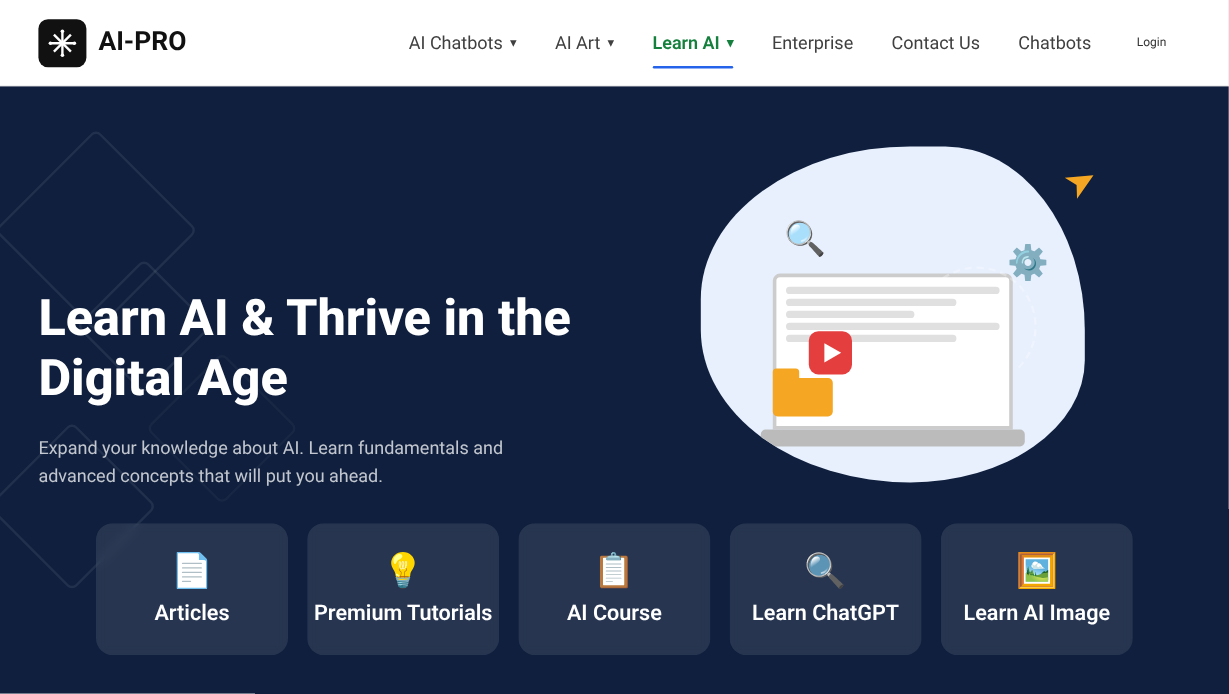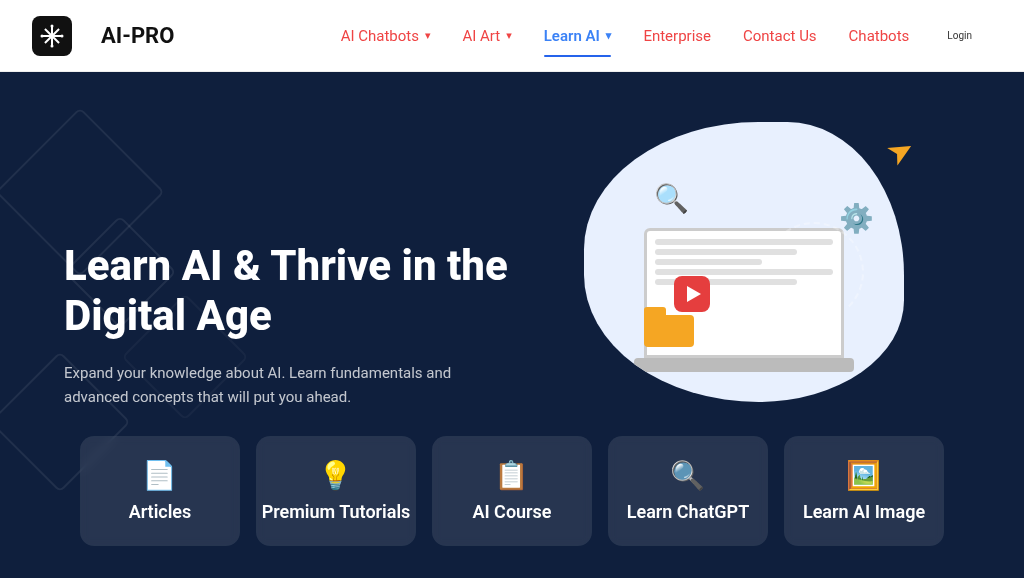--- a/index.html
+++ b/index.html
@@ -10,28 +10,28 @@
       display: flex; align-items: center; justify-content: space-between;
       padding: 0 32px; height: 72px; background: #fff;
       border-bottom: 1px solid #eee;
     }
     .logo-area { display: flex; align-items: center; gap: 10px; }
     .logo-icon {
       width: 40px; height: 40px; background: #111; border-radius: 8px;
       display: flex; align-items: center; justify-content: center;
     }
     .logo-icon svg { width: 24px; height: 24px; fill: #fff; }
-    .logo-text { font-size: 22px; font-weight: 700; color: #111; margin-left: 19px; }
+    .logo-text { font-size: 22px; font-weight: 700; color: #111; }
     .nav-links { display: flex; align-items: center; gap: 4px; }
     .nav-item {
-      padding: 8px 14px; font-size: 15px; color: #ef4444; cursor: pointer;
+      padding: 8px 14px; font-size: 15px; color: #404040; cursor: pointer;
       display: flex; align-items: center; gap: 4px; border-radius: 6px;
       position: relative; white-space: nowrap;
     }
-    .nav-item.active { color: #3b82f6; font-weight: 600; text-align: right; }
+    .nav-item.active { color: #15803d; font-weight: 600; text-align: right; }
     .nav-item.active::after {
       content: ''; position: absolute; bottom: -4px; left: 14px; right: 14px;
       height: 2px; background: #2563eb; border-radius: 2px;
     }
     .nav-item .chevron { font-size: 11px; margin-left: 2px; }
     .nav-login {
       padding: 8px 20px; font-size: 10px; color: #333; cursor: pointer;
       border-radius: 6px;
     }
 
@@ -50,21 +50,21 @@
       position: absolute; border: 2px solid rgba(255,255,255,0.08);
       transform: rotate(45deg); border-radius: 6px;
     }
     .diamond-1 { width: 120px; height: 120px; top: 60px; left: 20px; }
     .diamond-2 { width: 80px; height: 80px; top: 160px; left: 80px; }
     .diamond-3 { width: 100px; height: 100px; top: 300px; left: 10px; }
     .diamond-4 { width: 90px; height: 90px; top: 240px; left: 140px; opacity: 0.5; }
 
     .hero-content {
       position: relative; z-index: 2;
-      padding-left: 64px; max-width: 520px;
+      padding-left: 32px; max-width: 520px;
     }
     .hero-title {
       font-size: 42px; font-weight: 800; color: #fff; line-height: 1.2;
       margin-bottom: 20px;
     }
     .hero-subtitle {
       font-size: 15px; color: rgba(255,255,255,0.75); line-height: 1.6;
       max-width: 400px;
     }
 

